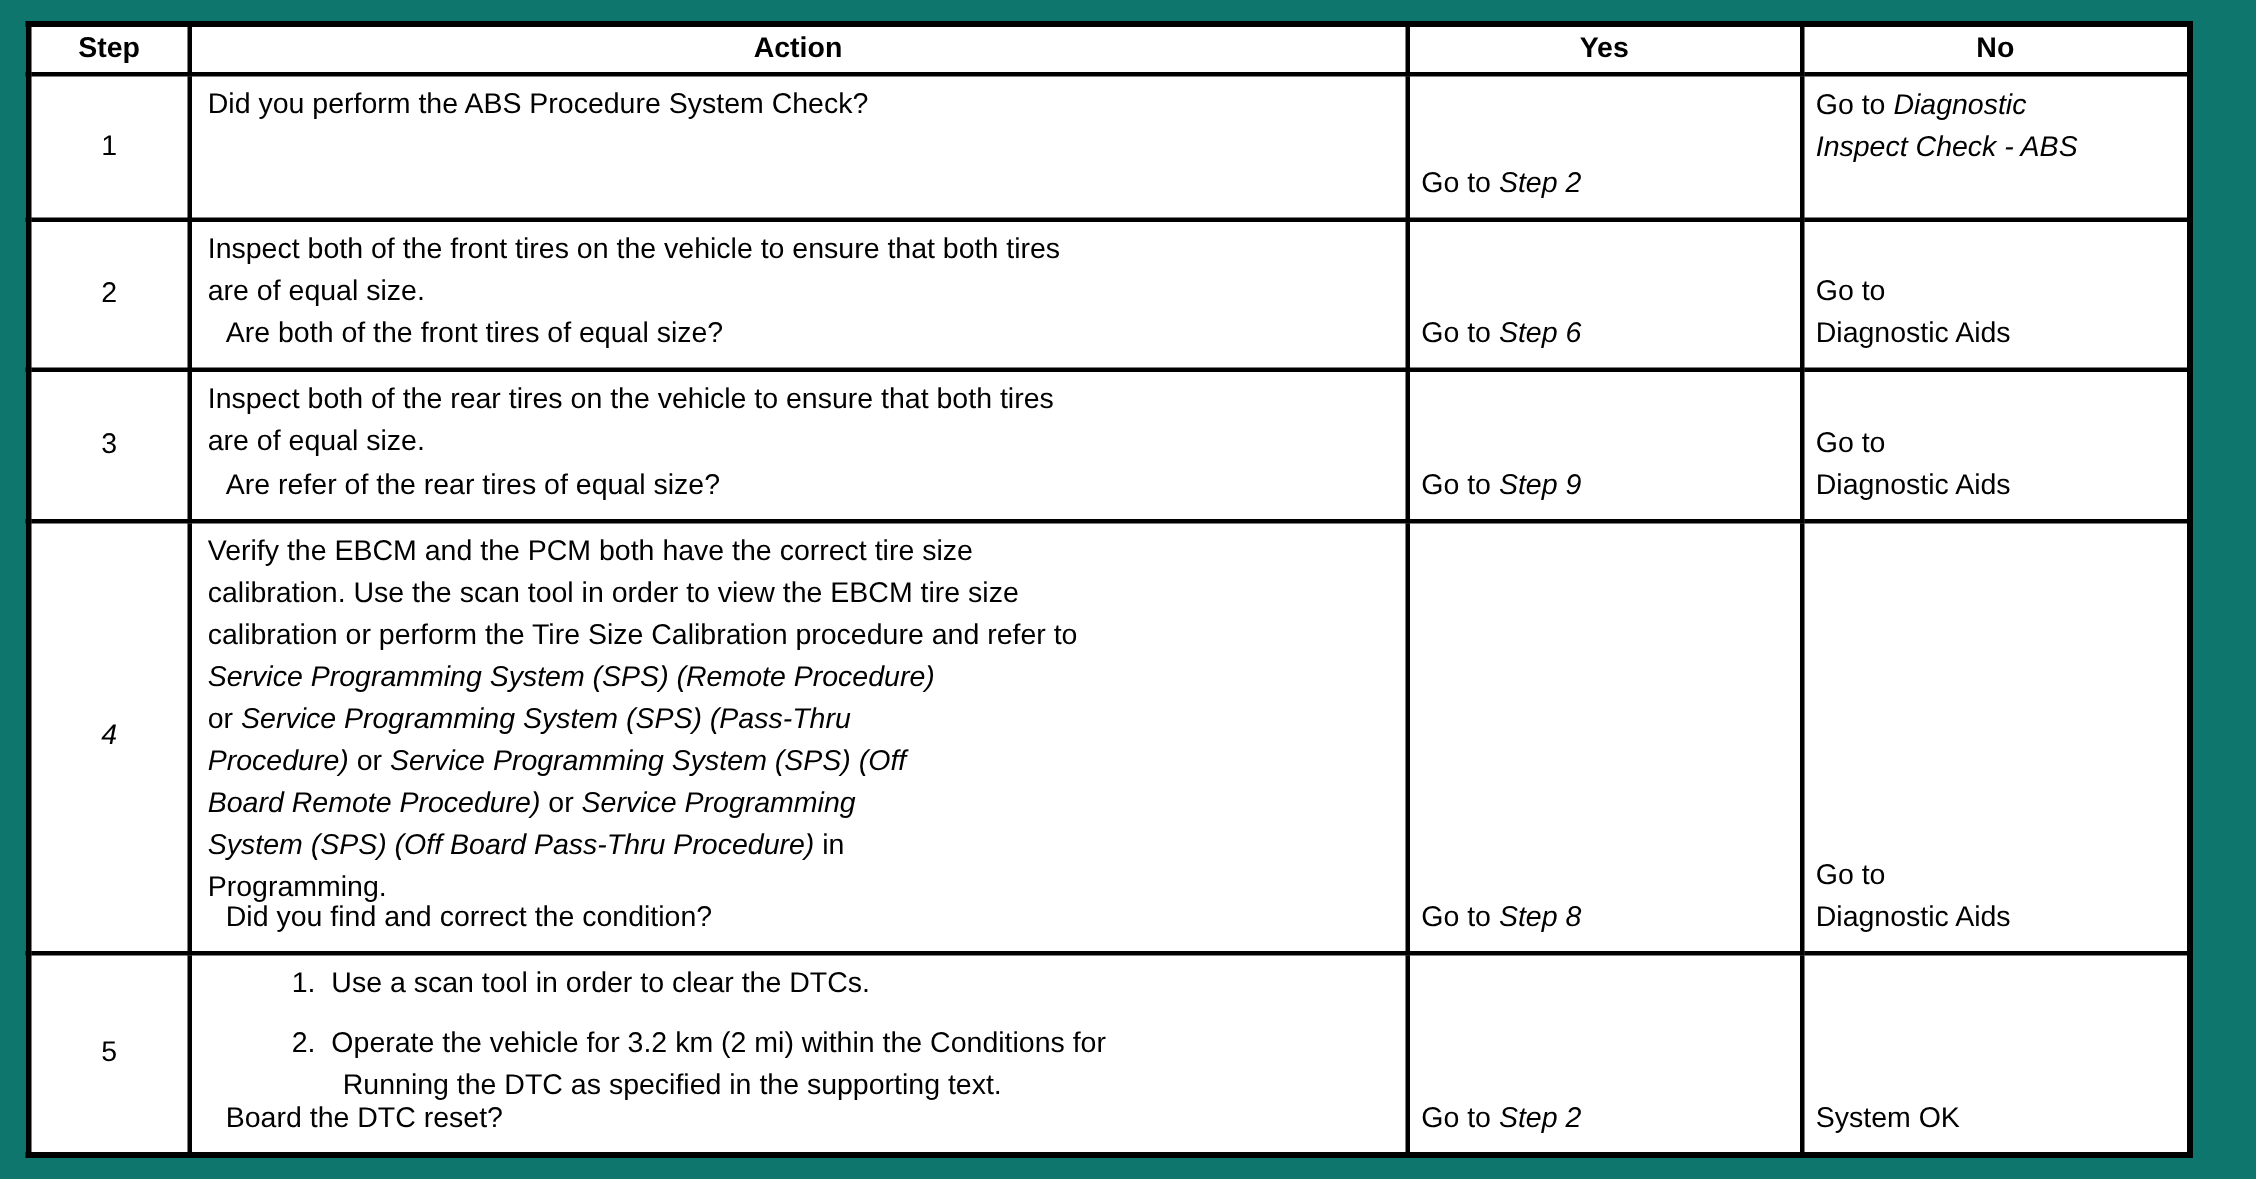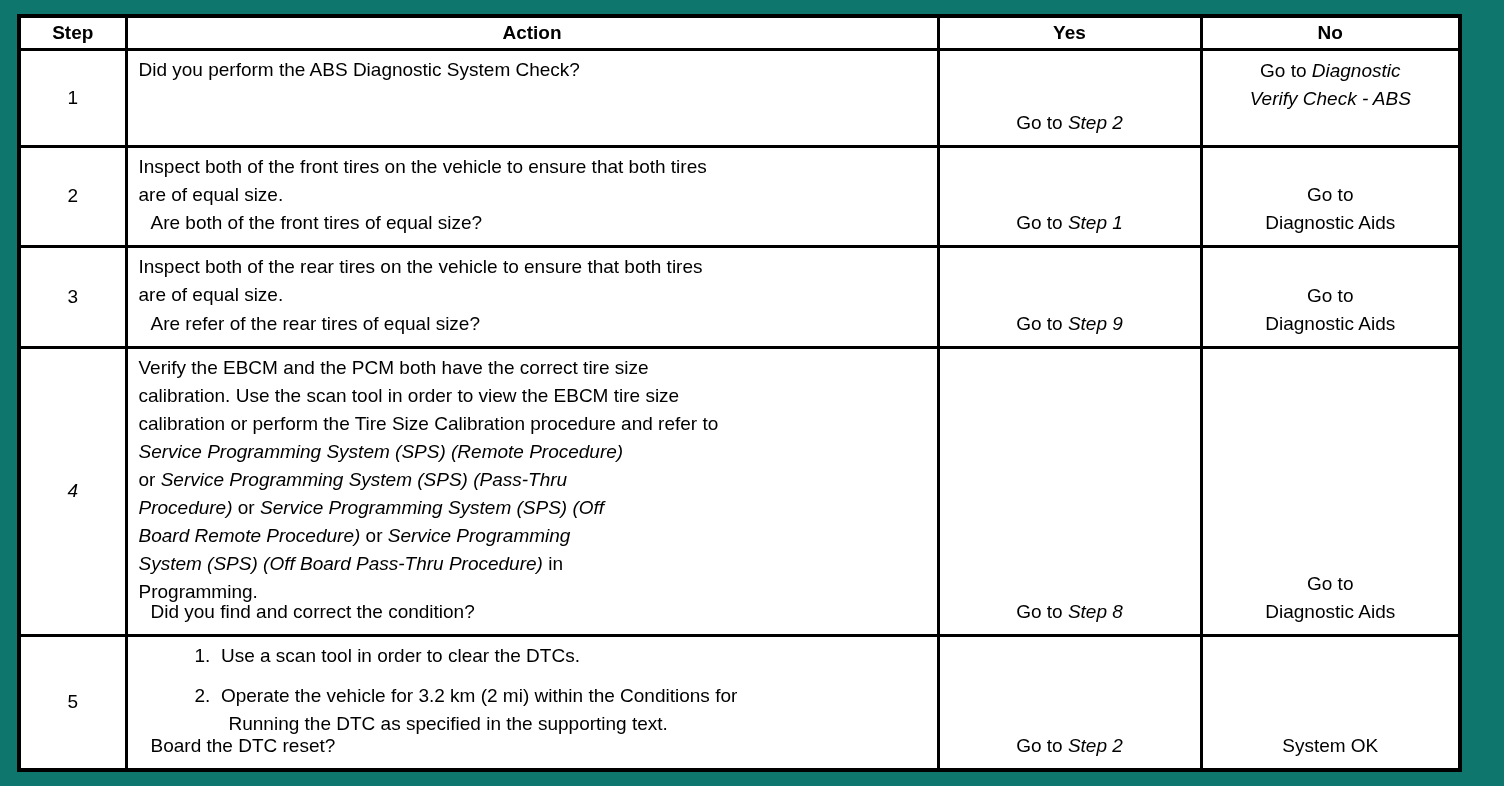--- a/index.html
+++ b/index.html
@@ -26,21 +26,21 @@
   tbody tr:nth-child(3) { height:101px; }
   tbody tr:nth-child(4) { height:288px; }
   tbody tr:nth-child(5) { height:135px; }
   th { font-weight:bold; font-size:21px; text-align:center; vertical-align:middle; }
   td.step-cell { text-align:center; vertical-align:middle; font-size:21px; }
   td.step-cell .it { font-style:italic; }
   td.action-cell { position:relative; vertical-align:top; padding:5px 12px 6px 11px; }
   td.action-cell .question {
     position:absolute; left:23px; right:12px; bottom:8px;
   }
-  td.yesno-cell { text-align:center; vertical-align:bottom; padding:4px 23px 8px; }
+  td.yesno-cell { vertical-align:bottom; padding:4px 8px 8px; }
   td.yesno-cell.top { vertical-align:top; padding-top:6px; }
   .para { margin:0; }
   .li { padding-left:90px; text-indent:-34px; margin-bottom:12px; }
   .it { font-style:italic; }
 </style>
 </head>
 <body>
 
 <div class="page">
   <table class="diag">
@@ -55,32 +55,32 @@
         <th>Step</th>
         <th>Action</th>
         <th>Yes</th>
         <th>No</th>
       </tr>
     </thead>
     <tbody id="rows">
         <tr>
           <td class="step-cell"><span>1</span></td>
           <td class="action-cell">
-            <div class="para"><span>Did you perform the ABS Diagnostic System Check?</span></div>
+            <div class="para"><span>Did you perform the ABS Procedure System Check?</span></div>
           </td>
           <td class="yesno-cell"><span>Go to </span><span class="it">Step 2</span></td>
-          <td class="yesno-cell top"><span>Go to </span><span class="it">Diagnostic</span><br><span class="it">Verify Check - ABS</span></td>
+          <td class="yesno-cell top"><span>Go to </span><span class="it">Diagnostic</span><br><span class="it">Inspect Check - ABS</span></td>
         </tr>
         <tr>
           <td class="step-cell"><span>2</span></td>
           <td class="action-cell">
             <div class="para"><span>Inspect both of the front tires on the vehicle to ensure that both tires</span><br><span>are of equal size.</span></div>
             <div class="question">Are both of the front tires of equal size?</div>
           </td>
-          <td class="yesno-cell"><span>Go to </span><span class="it">Step 1</span></td>
+          <td class="yesno-cell"><span>Go to </span><span class="it">Step 6</span></td>
           <td class="yesno-cell"><span>Go to</span><br><span>Diagnostic Aids</span></td>
         </tr>
         <tr>
           <td class="step-cell"><span>3</span></td>
           <td class="action-cell">
             <div class="para"><span>Inspect both of the rear tires on the vehicle to ensure that both tires</span><br><span>are of equal size.</span></div>
             <div class="question">Are refer of the rear tires of equal size?</div>
           </td>
           <td class="yesno-cell"><span>Go to </span><span class="it">Step 9</span></td>
           <td class="yesno-cell"><span>Go to</span><br><span>Diagnostic Aids</span></td>

